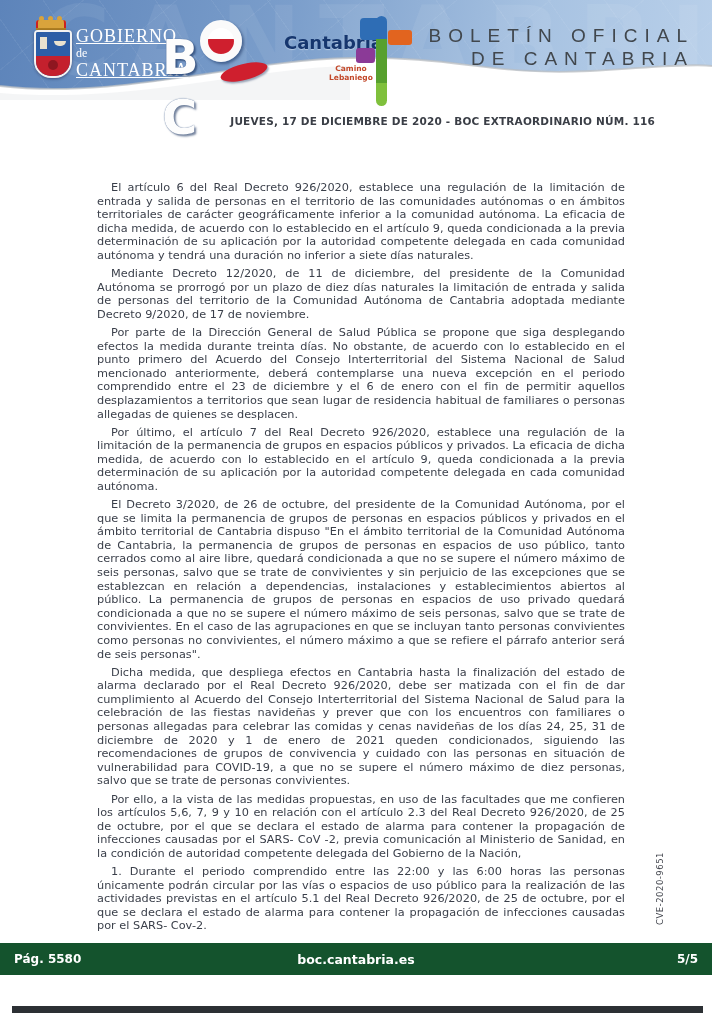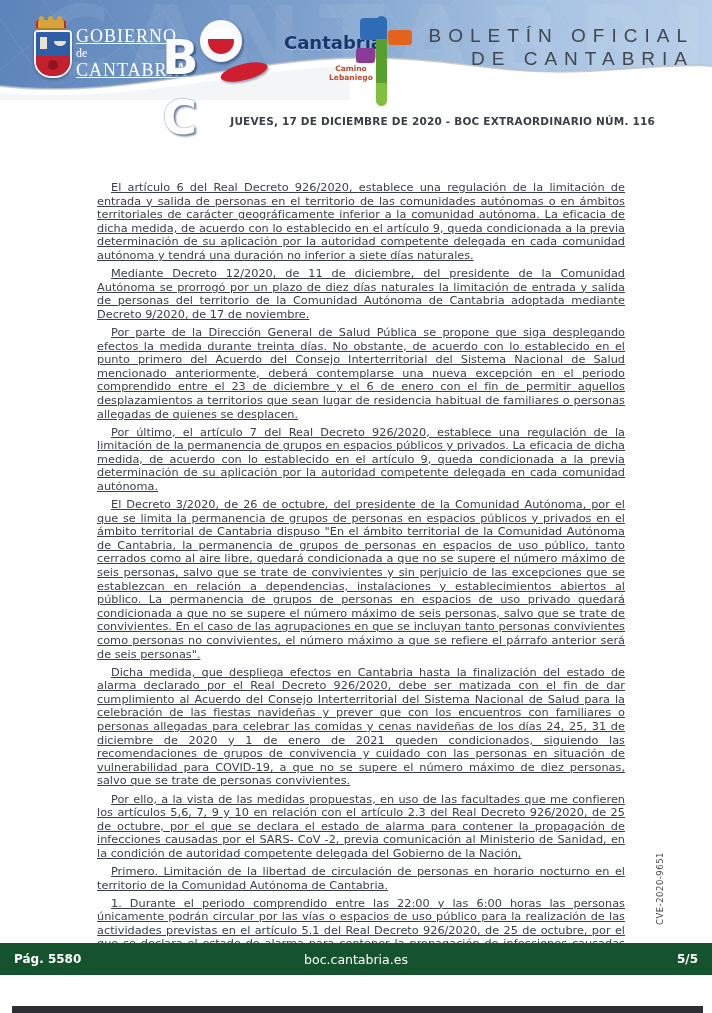--- a/index.html
+++ b/index.html
@@ -63,32 +63,32 @@
             font-family:"Liberation Sans","DejaVu Sans",sans-serif;
             font-size:19px;font-weight:500;letter-spacing:7px;line-height:23px;white-space:nowrap;}
 
   
   .dateline{position:absolute;right:57px;top:115px;font-size:10.5px;font-weight:600;
             color:#3a3e46;letter-spacing:.2px;white-space:nowrap;text-align:center;}
 
   
   .doc-body{position:absolute;left:97px;top:181px;width:528px;color:#3a3f4a;
             font-size:11.3px;line-height:13.6px;text-align:justify;}
-  .doc-body p{margin:0 0 4.5px 0;text-indent:14px;text-decoration:underline;}
+  .doc-body p{margin:0 0 4.5px 0;text-indent:14px;}
   .dispongo{margin:17px 0 11px 0;text-align:center;text-indent:0 !important;}
 
   
   .cve{position:absolute;left:655px;top:852px;writing-mode:vertical-rl;transform:rotate(180deg);
        font-size:8.5px;color:#44474f;letter-spacing:.5px;}
 
   
   .footer-bar{position:absolute;left:0;top:943px;width:712px;height:32px;background:#14532d;
               color:#fff;display:flex;align-items:center;}
   .footer-left{position:absolute;left:14px;font-size:12px;font-weight:600;}
-  .footer-center{position:absolute;left:50%;transform:translateX(-50%);font-size:12.5px;font-weight:400;}
+  .footer-center{position:absolute;left:50%;transform:translateX(-50%);font-size:12.5px;font-weight:700;}
   .footer-right{position:absolute;right:14px;font-size:12px;font-weight:600;}
   .bottom-edge{position:absolute;left:12px;top:1006px;width:691px;height:7px;background:#2c3034;}
 </style>
 </head>
 <body>
 
 <div class="page">
 
   <div class="header">
     <div class="lines"></div>
@@ -139,21 +139,20 @@
   <div class="dateline">JUEVES, 17 DE DICIEMBRE DE 2020 - BOC EXTRAORDINARIO NÚM. 116</div>
 
   <div class="doc-body">
     <p>El artículo 6 del Real Decreto 926/2020, establece una regulación de la limitación de entrada y salida de personas en el territorio de las comunidades autónomas o en ámbitos territoriales de carácter geográficamente inferior a la comunidad autónoma. La eficacia de dicha medida, de acuerdo con lo establecido en el artículo 9, queda condicionada a la previa determinación de su aplicación por la autoridad competente delegada en cada comunidad autónoma y tendrá una duración no inferior a siete días naturales.</p>
     <p>Mediante Decreto 12/2020, de 11 de diciembre, del presidente de la Comunidad Autónoma se prorrogó por un plazo de diez días naturales la limitación de entrada y salida de personas del territorio de la Comunidad Autónoma de Cantabria adoptada mediante Decreto 9/2020, de 17 de noviembre.</p>
     <p>Por parte de la Dirección General de Salud Pública se propone que siga desplegando efectos la medida durante treinta días. No obstante, de acuerdo con lo establecido en el punto primero del Acuerdo del Consejo Interterritorial del Sistema Nacional de Salud mencionado anteriormente, deberá contemplarse una nueva excepción en el periodo comprendido entre el 23 de diciembre y el 6 de enero con el fin de permitir aquellos desplazamientos a territorios que sean lugar de residencia habitual de familiares o personas allegadas de quienes se desplacen.</p>
     <p>Por último, el artículo 7 del Real Decreto 926/2020, establece una regulación de la limitación de la permanencia de grupos en espacios públicos y privados. La eficacia de dicha medida, de acuerdo con lo establecido en el artículo 9, queda condicionada a la previa determinación de su aplicación por la autoridad competente delegada en cada comunidad autónoma.</p>
     <p>El Decreto 3/2020, de 26 de octubre, del presidente de la Comunidad Autónoma, por el que se limita la permanencia de grupos de personas en espacios públicos y privados en el ámbito territorial de Cantabria dispuso "En el ámbito territorial de la Comunidad Autónoma de Cantabria, la permanencia de grupos de personas en espacios de uso público, tanto cerrados como al aire libre, quedará condicionada a que no se supere el número máximo de seis personas, salvo que se trate de convivientes y sin perjuicio de las excepciones que se establezcan en relación a dependencias, instalaciones y establecimientos abiertos al público. La permanencia de grupos de personas en espacios de uso privado quedará condicionada a que no se supere el número máximo de seis personas, salvo que se trate de convivientes. En el caso de las agrupaciones en que se incluyan tanto personas convivientes como personas no convivientes, el número máximo a que se refiere el párrafo anterior será de seis personas".</p>
     <p>Dicha medida, que despliega efectos en Cantabria hasta la finalización del estado de alarma declarado por el Real Decreto 926/2020, debe ser matizada con el fin de dar cumplimiento al Acuerdo del Consejo Interterritorial del Sistema Nacional de Salud para la celebración de las fiestas navideñas y prever que con los encuentros con familiares o personas allegadas para celebrar las comidas y cenas navideñas de los días 24, 25, 31 de diciembre de 2020 y 1 de enero de 2021 queden condicionados, siguiendo las recomendaciones de grupos de convivencia y cuidado con las personas en situación de vulnerabilidad para COVID-19, a que no se supere el número máximo de diez personas, salvo que se trate de personas convivientes.</p>
     <p>Por ello, a la vista de las medidas propuestas, en uso de las facultades que me confieren los artículos 5,6, 7, 9 y 10 en relación con el artículo 2.3 del Real Decreto 926/2020, de 25 de octubre, por el que se declara el estado de alarma para contener la propagación de infecciones causadas por el SARS- CoV -2, previa comunicación al Ministerio de Sanidad, en la condición de autoridad competente delegada del Gobierno de la Nación,</p>
-    <p>Primero. Limitación de la libertad de circulación de personas en horario nocturno en el territorio de la Comunidad Autónoma de Cantabria.</p>
     <p>1. Durante el periodo comprendido entre las 22:00 y las 6:00 horas las personas únicamente podrán circular por las vías o espacios de uso público para la realización de las actividades previstas en el artículo 5.1 del Real Decreto 926/2020, de 25 de octubre, por el que se declara el estado de alarma para contener la propagación de infecciones causadas por el SARS- Cov-2.</p>
   </div>
 
   <div class="cve">CVE-2020-9651</div>
 
   <div class="footer-bar">
     <span class="footer-left">Pág. 5580</span>
     <span class="footer-center">boc.cantabria.es</span>
     <span class="footer-right">5/5</span>
   </div>

